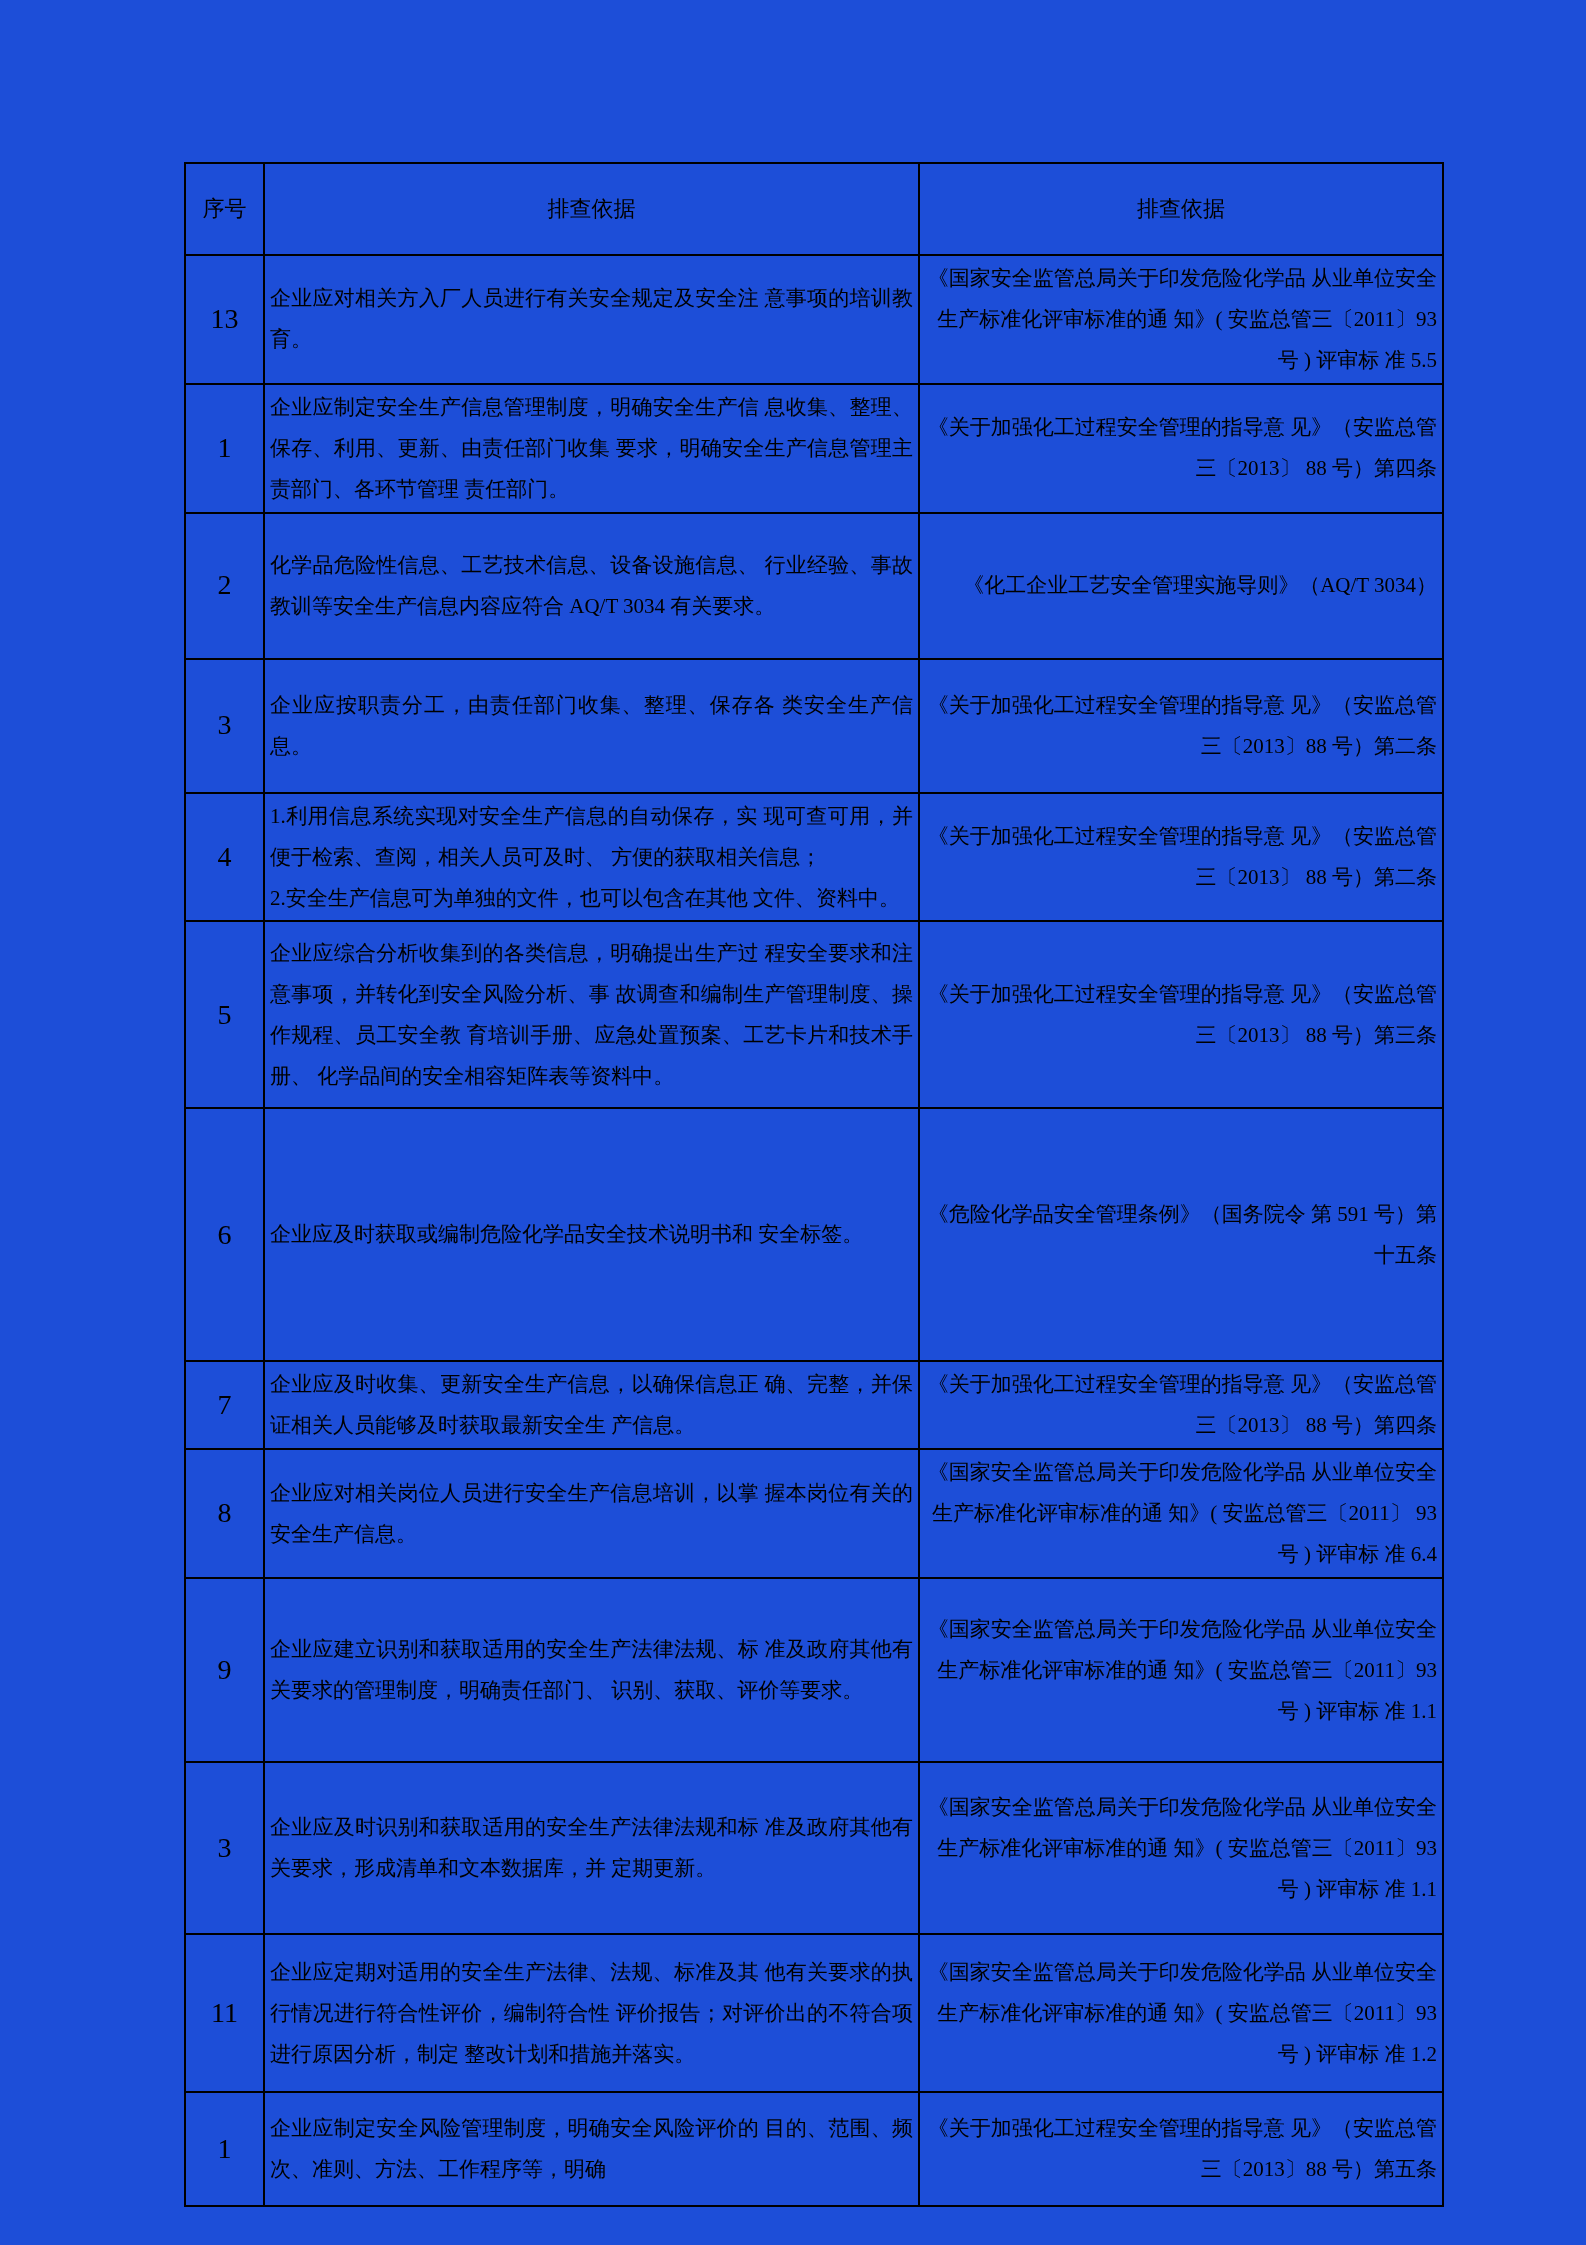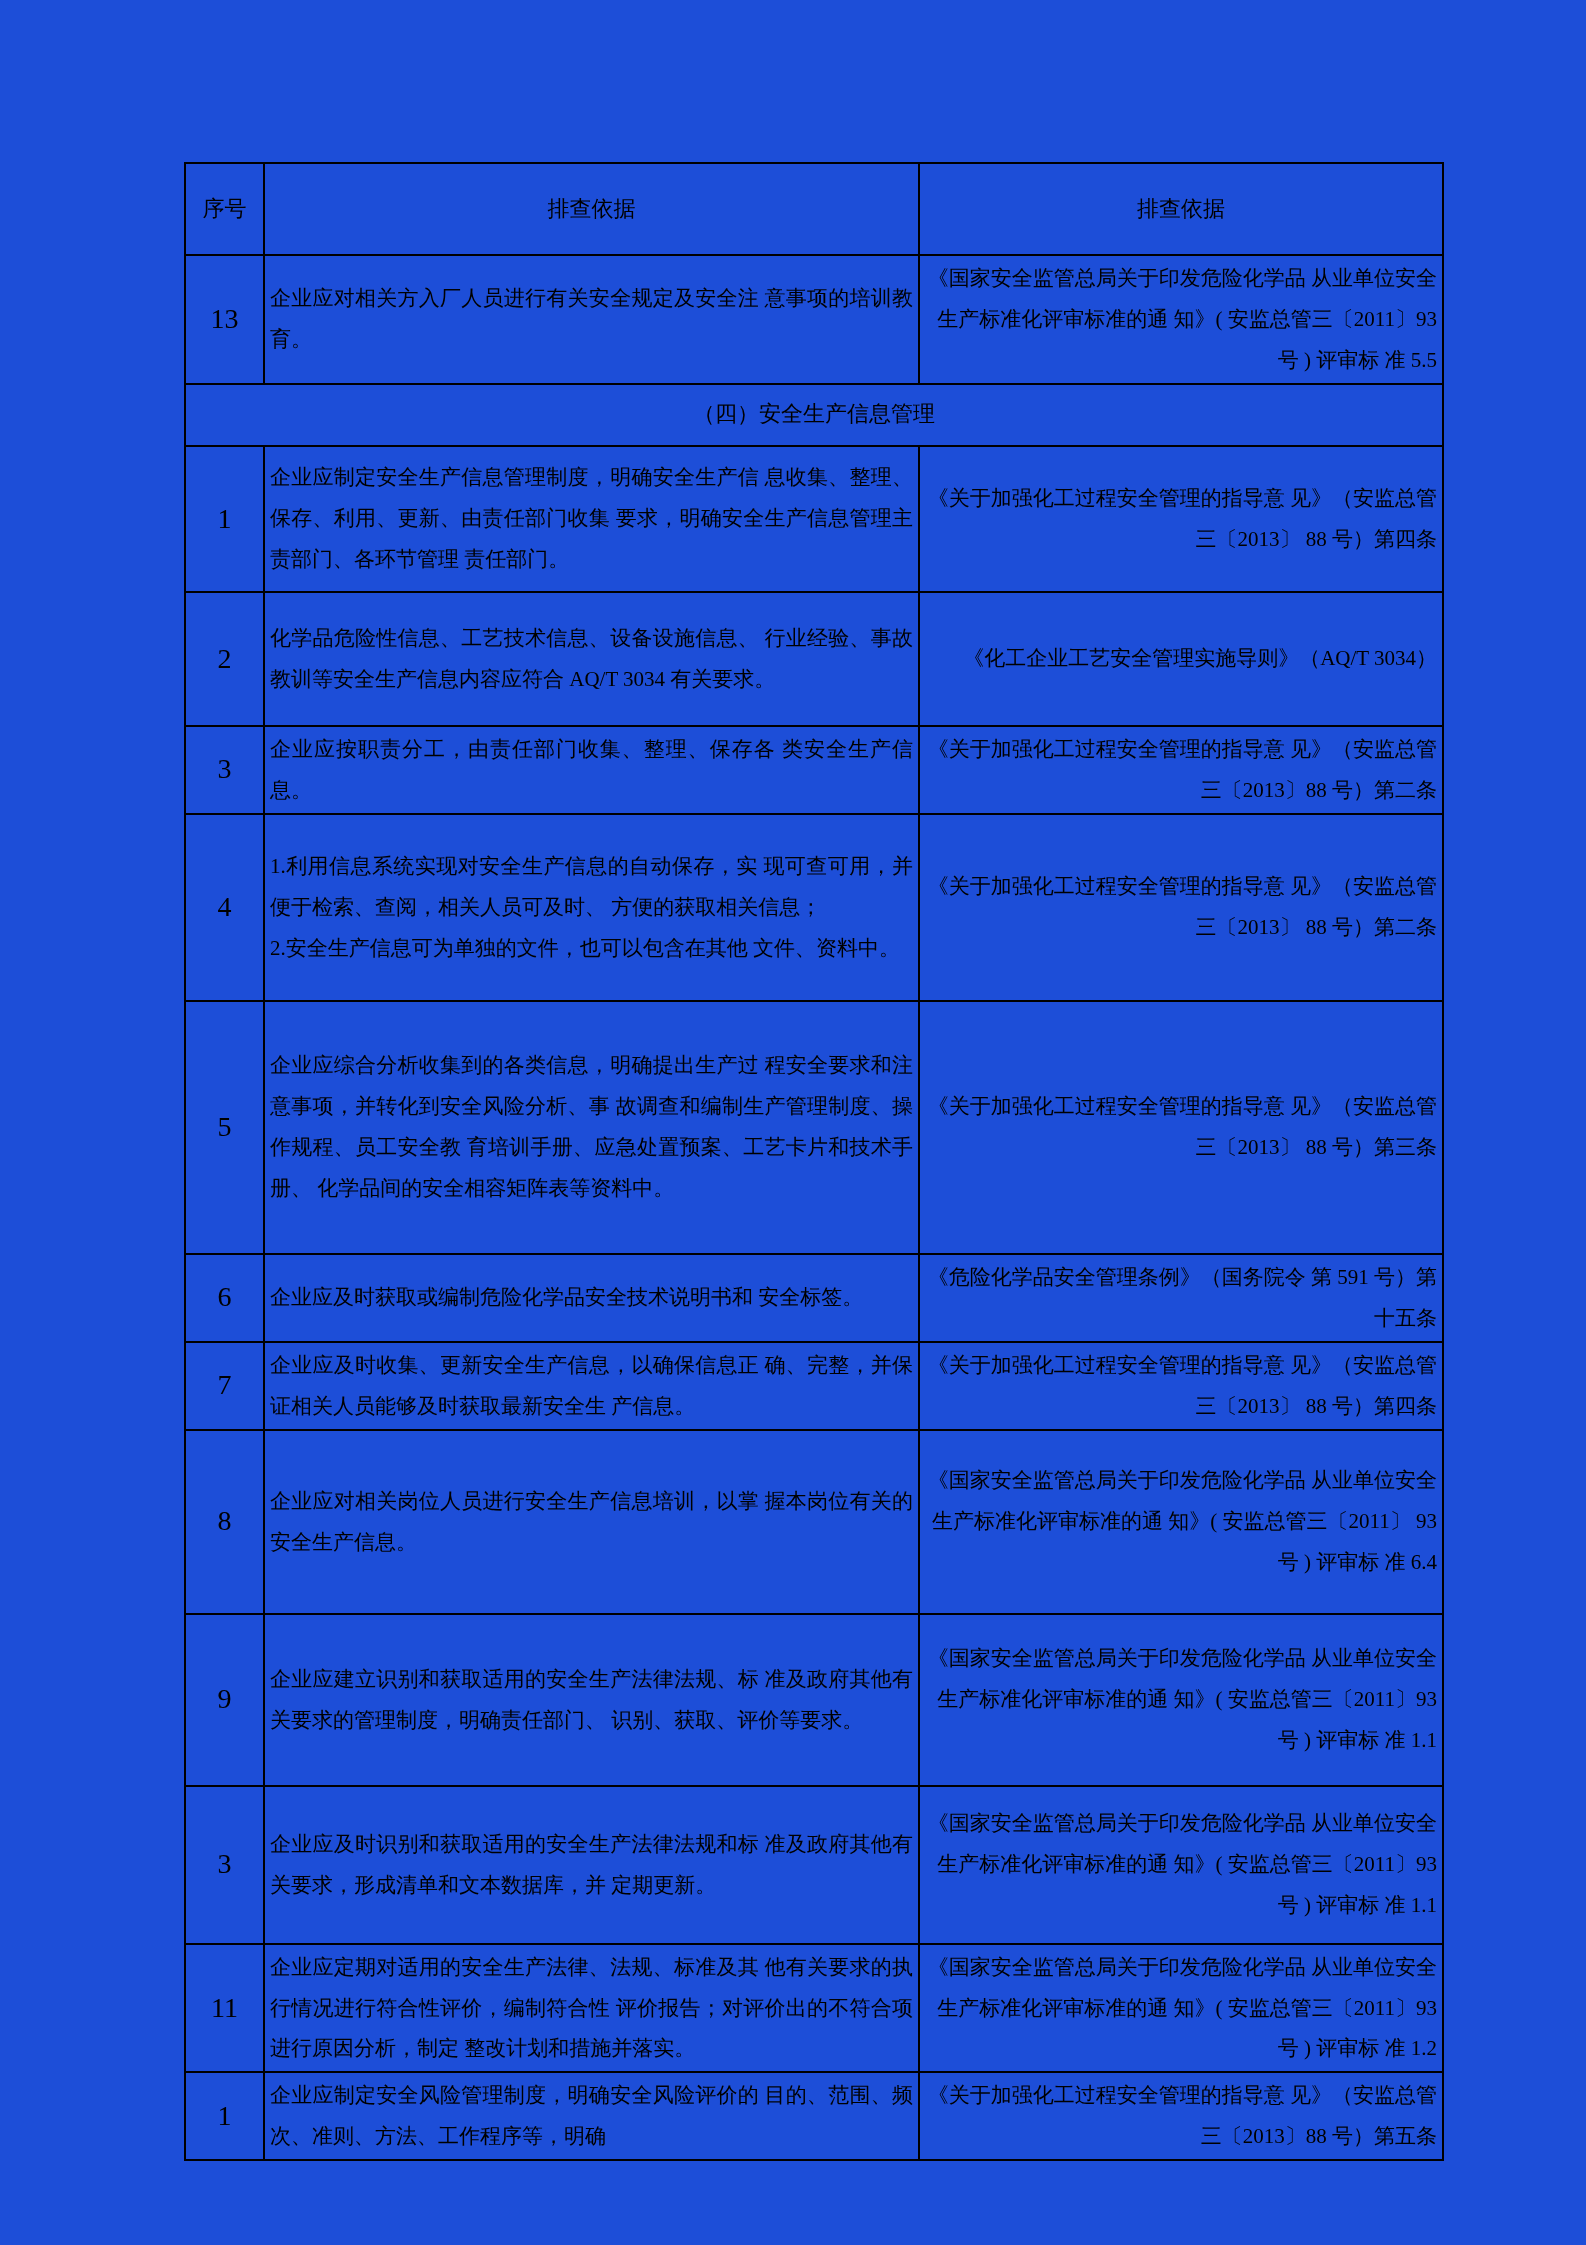--- a/index.html
+++ b/index.html
@@ -94,23 +94,20 @@
         <th>排查依据</th>
       </tr>
     </thead>
     <tbody id="table-body">
         <tr>
           <td class="serial-cell">13</td>
           <td class="content-cell">企业应对相关方入厂人员进行有关安全规定及安全注 意事项的培训教育。</td>
           <td class="basis-cell">《国家安全监管总局关于印发危险化学品 从业单位安全生产标准化评审标准的通 知》( 安监总管三〔2011〕93 号 ) 评审标 准 5.5</td>
         </tr>
         <tr>
-          <td colspan="3" class="section-cell">（四）安全生产信息管理</td>
-        </tr>
-        <tr>
           <td class="serial-cell">1</td>
           <td class="content-cell">企业应制定安全生产信息管理制度，明确安全生产信 息收集、整理、保存、利用、更新、由责任部门收集 要求，明确安全生产信息管理主责部门、各环节管理 责任部门。</td>
           <td class="basis-cell">《关于加强化工过程安全管理的指导意 见》（安监总管三〔2013〕 88 号）第四条</td>
         </tr>
         <tr>
           <td class="serial-cell">2</td>
           <td class="content-cell">化学品危险性信息、工艺技术信息、设备设施信息、 行业经验、事故教训等安全生产信息内容应符合 AQ/T 3034 有关要求。</td>
           <td class="basis-cell">《化工企业工艺安全管理实施导则》（AQ/T 3034）</td>
         </tr>
         <tr>

